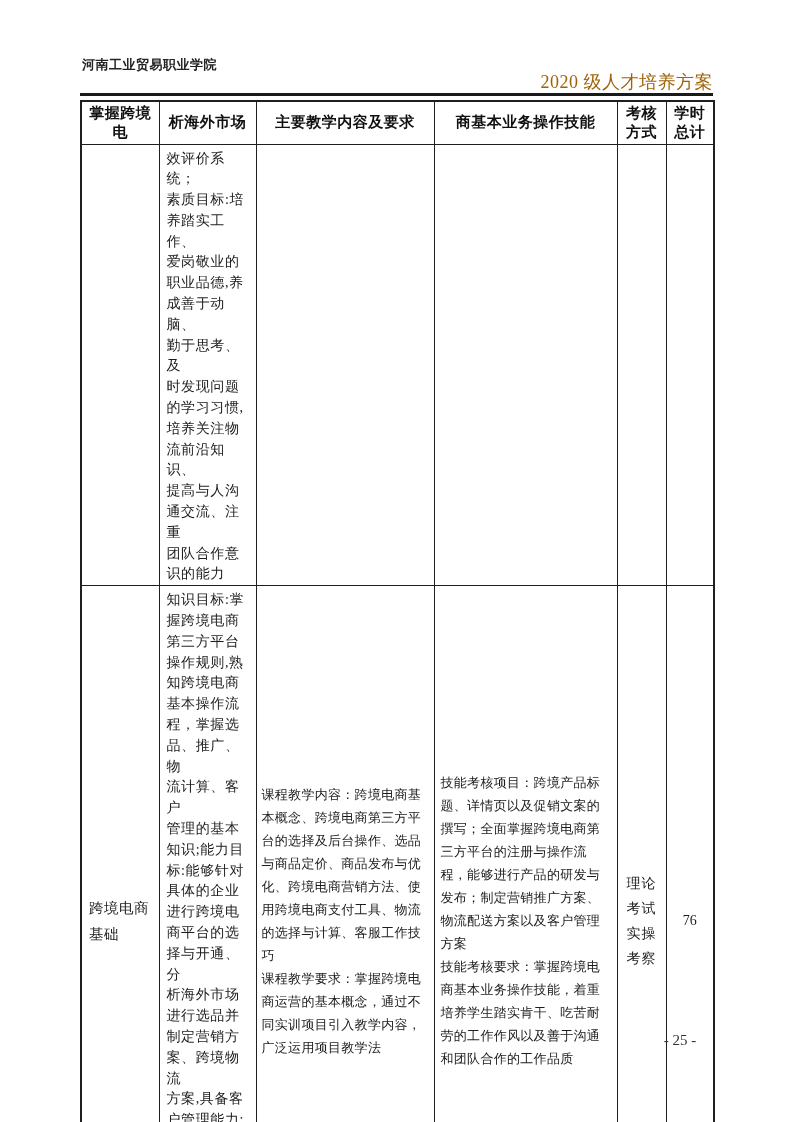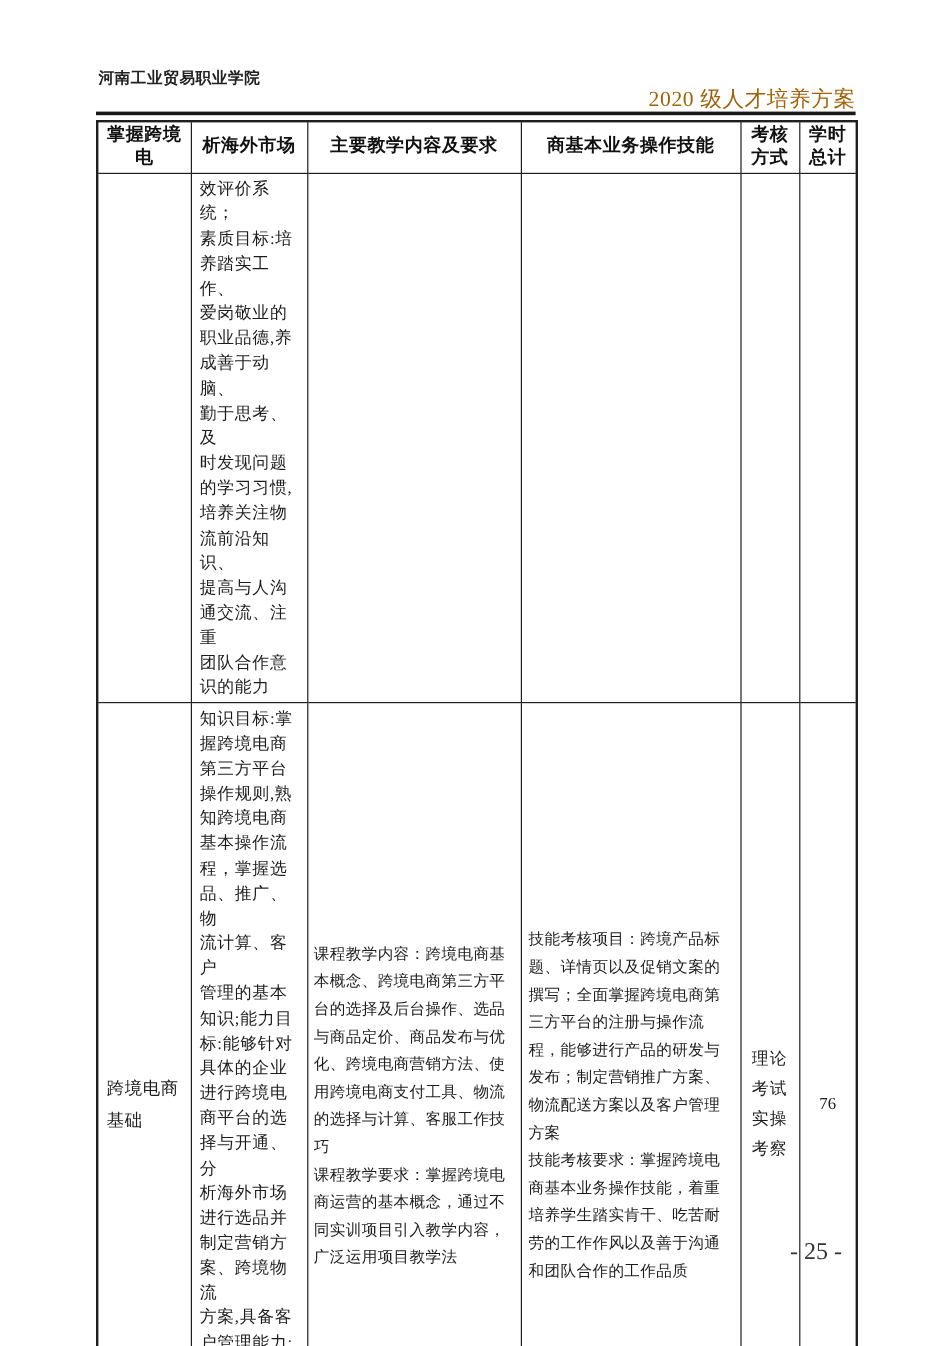--- a/index.html
+++ b/index.html
@@ -96,21 +96,21 @@
   }
   td.cell-hours{
     vertical-align:middle;
     text-align:center;
     font-size:14px;
     padding:0;
   }
   .page-number{
     position:absolute;left:648px;top:1032px;width:64px;
     text-align:center;
-    font-size:20px;
+    font-size:15px;
     color:#333;
   }
 </style>
 </head>
 <body>
 
 <div class="page">
 
   <div class="hdr-left">河南工业贸易职业学院</div>
   <div class="hdr-right">2020 级人才培养方案</div>

